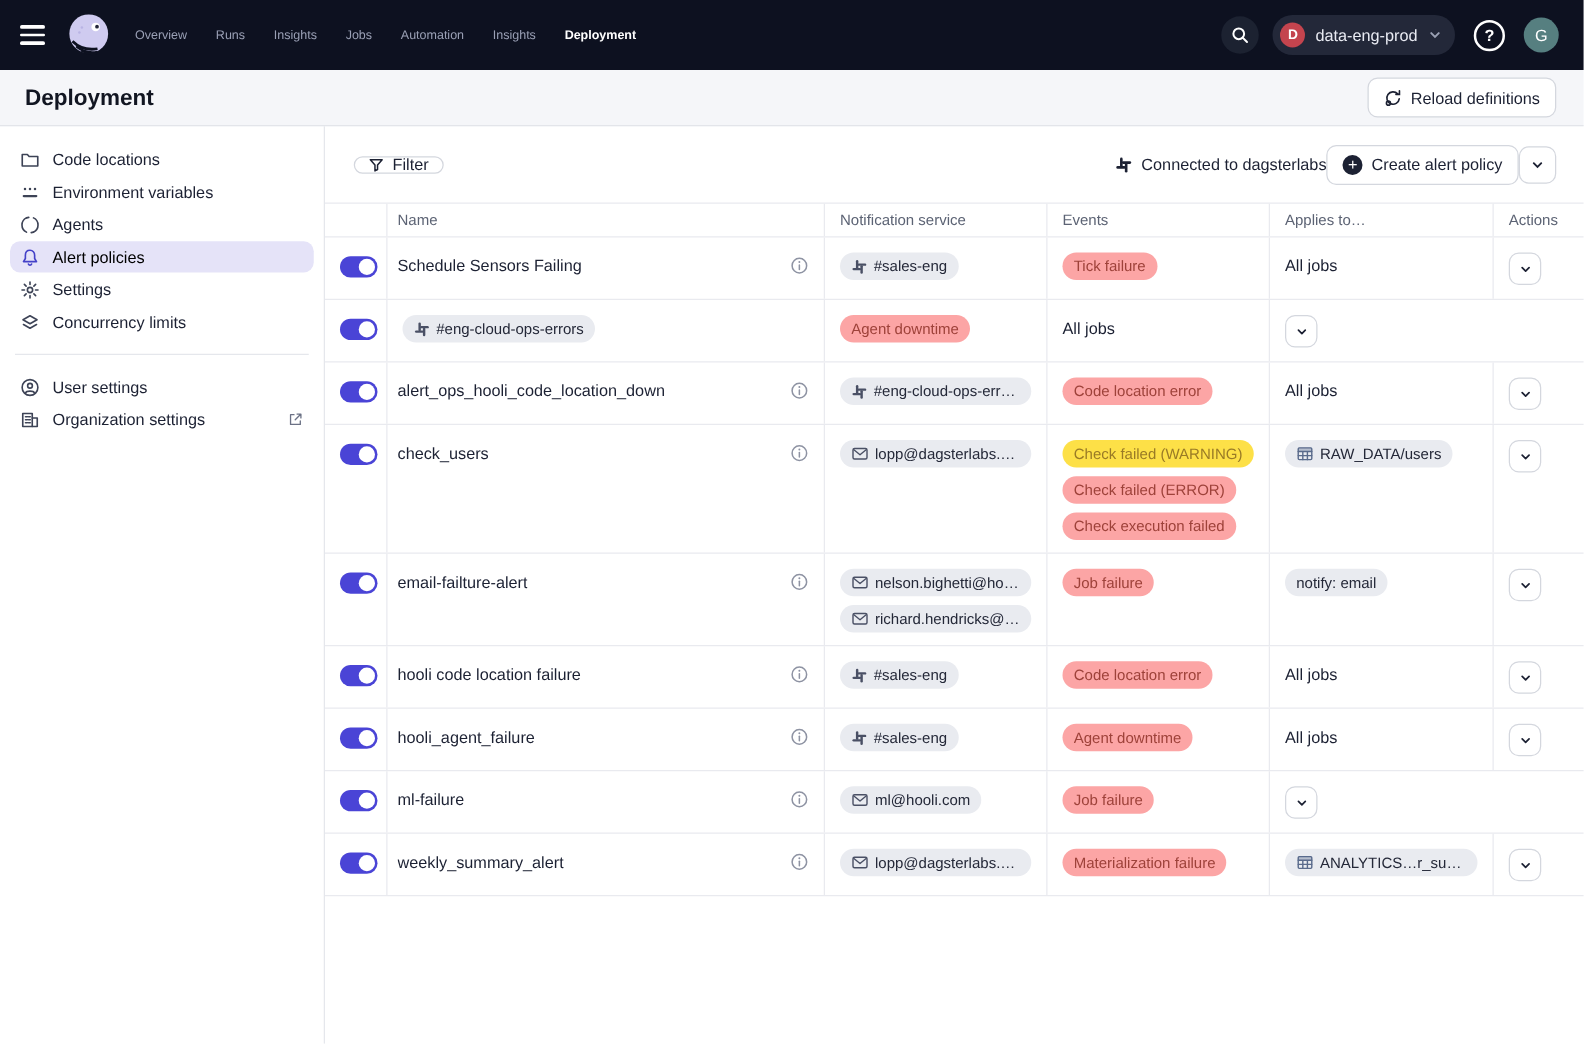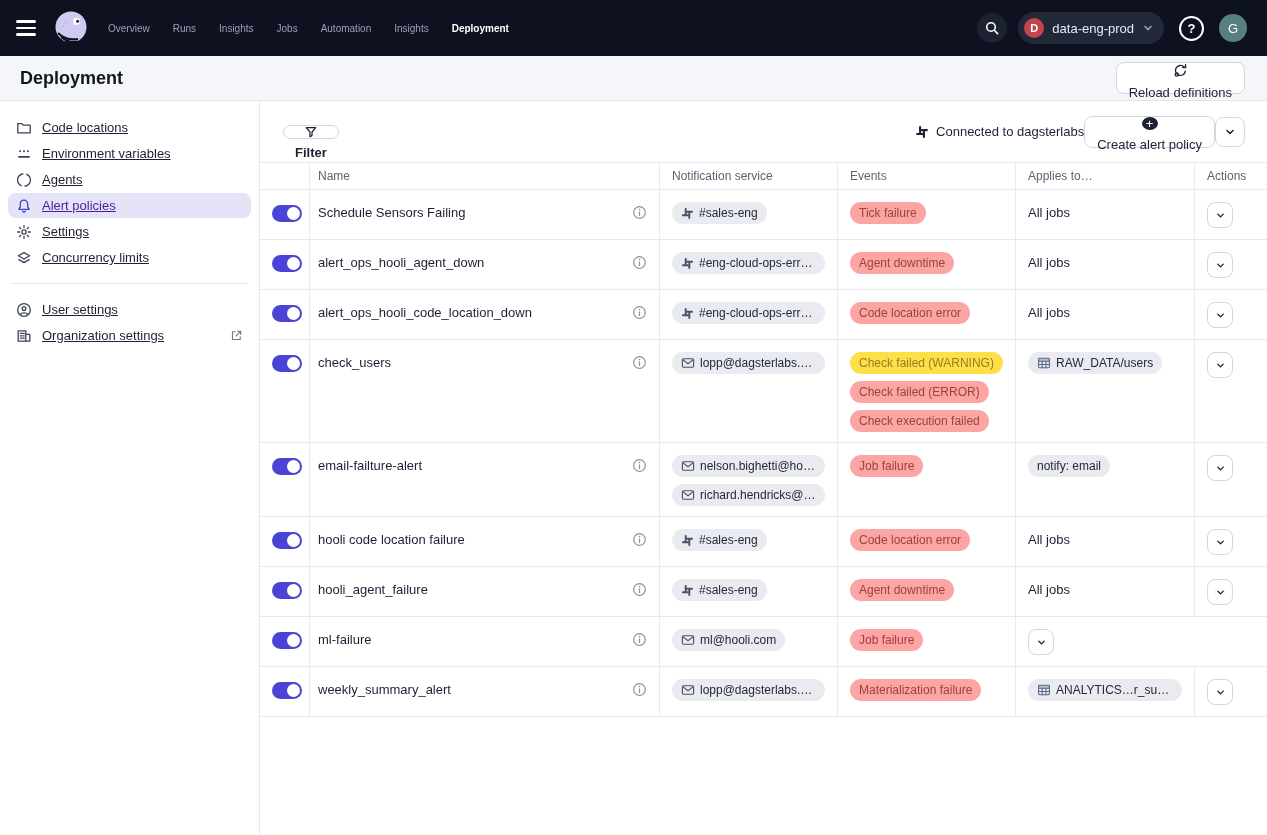--- a/index.html
+++ b/index.html
@@ -19,36 +19,36 @@
   .deploy-pill { height:32px; border-radius:16px; background:#232839; display:flex; align-items:center; gap:8px; padding:0 10px 0 6px; color:#e9ebf3; }
   .deploy-badge { width:20px; height:20px; border-radius:50%; background:#c4444e; color:#fff; font-size:11px; font-weight:bold; display:flex; align-items:center; justify-content:center; }
   .deploy-name { font-size:13px; }
   .deploy-pill .chev { color:#9aa0b3; display:flex; }
   .help-btn { width:25px; height:25px; border-radius:50%; border:2px solid #fff; color:#fff; font-size:13px; font-weight:bold; display:flex; align-items:center; justify-content:center; margin-left:4px; }
   .avatar { width:28px; height:28px; border-radius:50%; background:#567f80; color:#fff; font-size:13px; display:flex; align-items:center; justify-content:center; margin-left:4px; }
 
   
   .page-header { height:45px; background:#f5f6f9; border-bottom:1px solid #e3e5ea; display:flex; align-items:center; padding:0 22px 0 20px; }
   .page-title { font-size:18px; font-weight:bold; color:#121622; }
-  .btn { display:inline-flex; align-items:center; gap:7px; background:#fff; border:1px solid #d4d7de; border-radius:8px; font-size:13px; color:#1c2133; cursor:pointer; font-family:inherit;flex-direction:column; }
+  .btn { display:inline-flex; align-items:center; gap:7px; background:#fff; border:1px solid #d4d7de; border-radius:8px; font-size:13px; color:#1c2133; cursor:pointer; font-family:inherit; }
   .reload-btn { margin-left:auto; height:32px; padding:0 12px; }
 
   
   .content { display:flex; height:734px; }
   .sidebar { width:260px; border-right:1px solid #e5e7ec; padding-top:14px; flex:none; }
-  .side-item { height:25px; margin:0 8px 1px 8px; padding:0 8px; border-radius:8px; display:flex; align-items:center; gap:10px; font-size:13px; color:#1c2133; cursor:pointer;text-decoration:underline; }
+  .side-item { height:25px; margin:0 8px 1px 8px; padding:0 8px; border-radius:8px; display:flex; align-items:center; gap:10px; font-size:13px; color:#1c2133; cursor:pointer; }
   .side-item .ic { width:16px; height:16px; display:flex; align-items:center; justify-content:center; color:#3d4356; flex:none; }
-  .side-item.active { background:#e5e3f8; color:#4c1d95; }
+  .side-item.active { background:#e5e3f8; color:#000000; }
   .side-item.active .ic { color:#4441c8; }
   .side-item .ext { margin-left:auto; color:#6b7185; display:flex; }
   .side-divider { height:1px; background:#e5e7ec; margin:13px 12px; }
 
   .main { flex:1; display:flex; flex-direction:column; }
   .toolbar { height:61px; display:flex; align-items:center; padding:0 22px 0 23px; }
-  .filter-btn { height:14px; padding:0 11px;font-weight:bold; }
+  .filter-btn { height:14px; padding:0 11px; }
   .toolbar-right { margin-left:auto; display:flex; align-items:center; }
   .connected { display:flex; align-items:center; gap:7px; font-size:13px; color:#1c2133; }
   .connected .ic { color:#1c2133; display:flex; }
   .create-btn { height:32px; padding:0 12px; }
   .plus-circle { width:16px; height:16px; border-radius:50%; background:#1c2133; color:#fff; display:flex; align-items:center; justify-content:center; font-size:13px; line-height:1; }
   .more-btn { width:30px; height:30px; justify-content:center; padding:0; }
 
   
   .grid-row { display:grid; grid-template-columns:50px 350px 178px 178px 179px 1fr; }
   .t-head { height:28px; border-top:1px solid #e9eaef; border-bottom:1px solid #e9eaef; }
@@ -329,30 +329,20 @@
                   </svg>
                 </span>
               </button></div>
           </div>
           <div class="grid-row t-row">
             <div class="cell">
               <div class="toggle on">
                 <div class="knob"></div>
               </div>
             </div>
-            <div class="cell c-name">
-              <div class="name-text">alert_ops_hooli_agent_down</div>
-              <span class="info-ic">
-                <svg viewBox="0 0 16 16" width="15" height="15" fill="none" stroke="currentColor" stroke-width="1.3" stroke-linecap="round" stroke-linejoin="round">
-                  <circle cx="8" cy="8" r="6.2"></circle>
-                  <line x1="8" y1="7.4" x2="8" y2="11.2"></line>
-                  <circle cx="8" cy="4.9" r=".85" fill="currentColor" stroke="none"></circle>
-                </svg>
-              </span>
-            </div>
             <div class="cell">
               <div class="stack">
                 <span class="badge gray">
                   <span class="b-ic">
                     <svg viewBox="0 0 16 16" width="13" height="13" fill="currentColor">
                       <rect x="4.6" y="1.2" width="2.4" height="8.5" rx="1.2"></rect>
                       <rect x="9" y="6.3" width="2.4" height="8.5" rx="1.2"></rect>
                       <rect x="1.2" y="9" width="8.5" height="2.4" rx="1.2"></rect>
                       <rect x="6.3" y="4.6" width="8.5" height="2.4" rx="1.2"></rect>
                     </svg>

